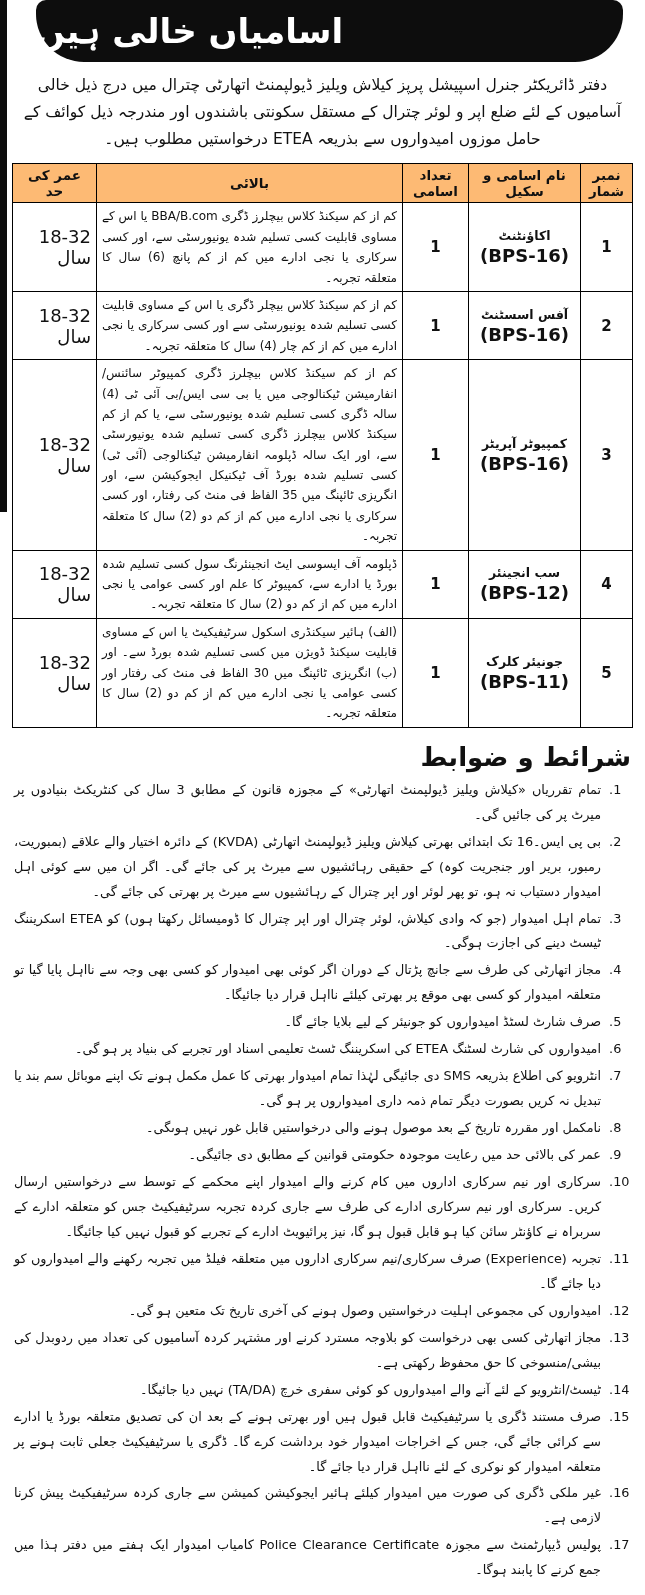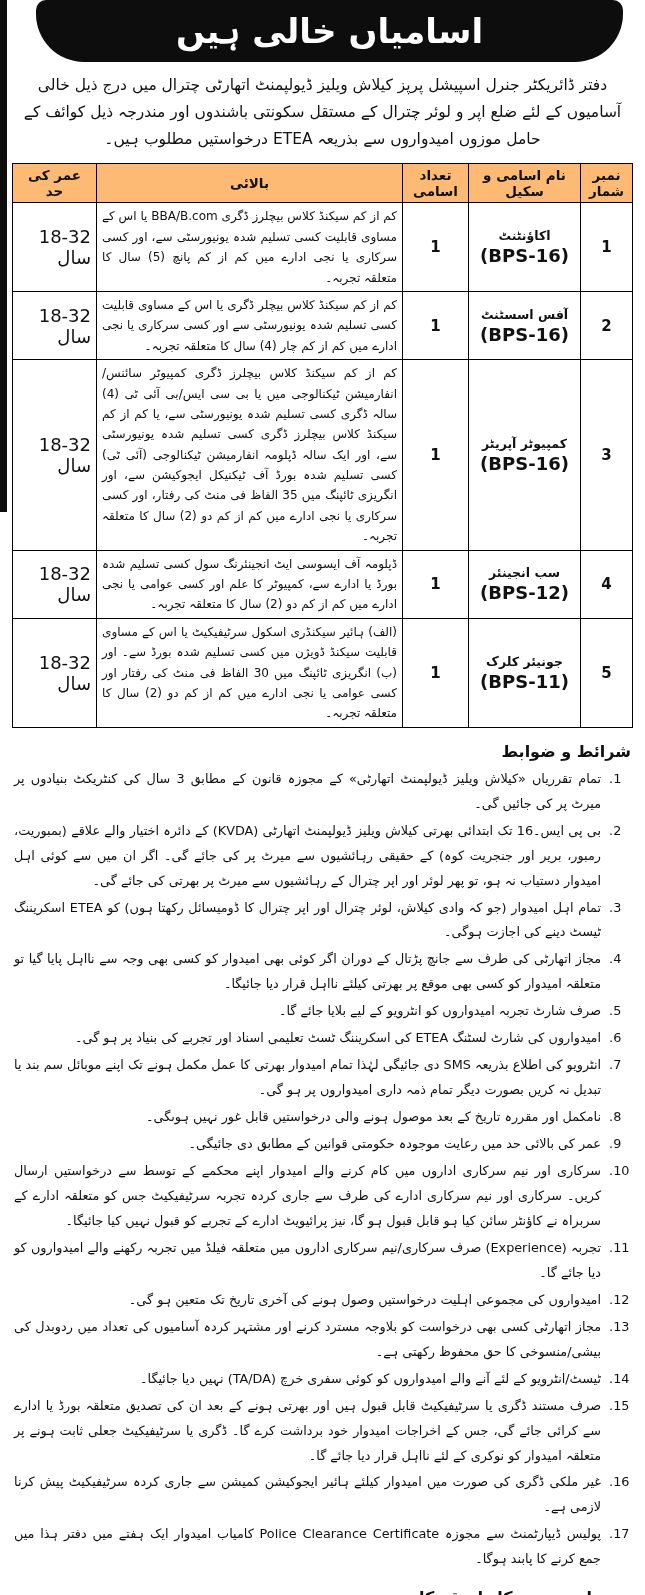--- a/index.html
+++ b/index.html
@@ -22,21 +22,20 @@
     background: #0d0d0d;
   }
   
   .banner {
     margin: 0 22px 6px 36px;
     background: #0d0d0d;
     border-radius: 10px 10px 48px 48px;
     height: 62px;
     display: flex;
     align-items: center;
-    justify-content: center;
   }
   .banner h1 {
     color: #fff;
     font-size: 34px;
     font-weight: bold;
     direction: rtl;
     letter-spacing: 1px;
   }
   .intro {
     direction: rtl;
@@ -69,21 +68,21 @@
   td.c-sno { width: 52px; text-align: center; font-size: 15px; font-weight: bold; font-family: "DejaVu Sans", sans-serif; }
   td.c-post { width: 112px; text-align: center; font-weight: bold; }
   td.c-post .scale { display: block; font-size: 18px; margin-top: 2px; }
   td.c-count { width: 66px; text-align: center; font-size: 15px; font-weight: bold; }
   td.c-elig { text-align: justify; line-height: 1.7; font-size: 12px; }
   td.c-age { width: 84px; text-align: right; font-size: 18px; direction: rtl; }
   
   .section-heading {
     direction: rtl;
     text-align: right;
-    font-size: 16px;
+    font-size: 26px;
     font-weight: bold;
     padding: 8px 14px 4px 22px;
   }
   ol.terms-list {
     direction: rtl;
     list-style-position: outside;
     padding: 2px 40px 6px 14px;
     font-size: 12.8px;
     line-height: 1.95;
   }
@@ -114,21 +113,21 @@
         <th>تعداد اسامی</th>
         <th>بالائی</th>
         <th>عمر کی حد</th>
       </tr>
     </thead>
     <tbody>
       <tr>
         <td class="c-sno">1</td>
         <td class="c-post"><span>اکاؤنٹنٹ</span><span class="scale">(BPS-16)</span></td>
         <td class="c-count">1</td>
-        <td class="c-elig">کم از کم سیکنڈ کلاس بیچلرز ڈگری BBA/B.com یا اس کے مساوی قابلیت کسی تسلیم شدہ یونیورسٹی سے، اور کسی سرکاری یا نجی ادارے میں کم از کم پانچ (5) سال کا متعلقہ تجربہ۔</td>
+        <td class="c-elig">کم از کم سیکنڈ کلاس بیچلرز ڈگری BBA/B.com یا اس کے مساوی قابلیت کسی تسلیم شدہ یونیورسٹی سے، اور کسی سرکاری یا نجی ادارے میں کم از کم پانچ (6) سال کا متعلقہ تجربہ۔</td>
         <td class="c-age">18-32 سال</td>
       </tr>
       <tr>
         <td class="c-sno">2</td>
         <td class="c-post"><span>آفس اسسٹنٹ</span><span class="scale">(BPS-16)</span></td>
         <td class="c-count">1</td>
         <td class="c-elig">کم از کم سیکنڈ کلاس بیچلر ڈگری یا اس کے مساوی قابلیت کسی تسلیم شدہ یونیورسٹی سے اور کسی سرکاری یا نجی ادارے میں کم از کم چار (4) سال کا متعلقہ تجربہ۔</td>
         <td class="c-age">18-32 سال</td>
       </tr>
       <tr>
@@ -155,21 +154,21 @@
     </tbody>
   </table>
 
   <section>
     <h2 class="section-heading">شرائط و ضوابط</h2>
     <ol class="terms-list">
       <li>تمام تقرریاں «کیلاش ویلیز ڈیولپمنٹ اتھارٹی» کے مجوزہ قانون کے مطابق 3 سال کی کنٹریکٹ بنیادوں پر میرٹ پر کی جائیں گی۔</li>
       <li>بی پی ایس۔16 تک ابتدائی بھرتی کیلاش ویلیز ڈیولپمنٹ اتھارٹی (KVDA) کے دائرہ اختیار والے علاقے (بمبوریت، رمبور، بریر اور جنجریت کوہ) کے حقیقی رہائشیوں سے میرٹ پر کی جائے گی۔ اگر ان میں سے کوئی اہل امیدوار دستیاب نہ ہو، تو پھر لوئر اور اپر چترال کے رہائشیوں سے میرٹ پر بھرتی کی جائے گی۔</li>
       <li>تمام اہل امیدوار (جو کہ وادی کیلاش، لوئر چترال اور اپر چترال کا ڈومیسائل رکھتا ہوں) کو ETEA اسکریننگ ٹیسٹ دینے کی اجازت ہوگی۔</li>
       <li>مجاز اتھارٹی کی طرف سے جانچ پڑتال کے دوران اگر کوئی بھی امیدوار کو کسی بھی وجہ سے نااہل پایا گیا تو متعلقہ امیدوار کو کسی بھی موقع پر بھرتی کیلئے نااہل قرار دیا جائیگا۔</li>
-      <li>صرف شارٹ تجربہ امیدواروں کو انٹرویو کے لیے بلایا جائے گا۔</li>
+      <li>صرف شارٹ لسٹڈ امیدواروں کو جونیئر کے لیے بلایا جائے گا۔</li>
       <li>امیدواروں کی شارٹ لسٹنگ ETEA کی اسکریننگ ٹسٹ تعلیمی اسناد اور تجربے کی بنیاد پر ہو گی۔</li>
       <li>انٹرویو کی اطلاع بذریعہ SMS دی جائیگی لہٰذا تمام امیدوار بھرتی کا عمل مکمل ہونے تک اپنے موبائل سم بند یا تبدیل نہ کریں بصورت دیگر تمام ذمہ داری امیدواروں پر ہو گی۔</li>
       <li>نامکمل اور مقررہ تاریخ کے بعد موصول ہونے والی درخواستیں قابل غور نہیں ہوںگی۔</li>
       <li>عمر کی بالائی حد میں رعایت موجودہ حکومتی قوانین کے مطابق دی جائیگی۔</li>
       <li>سرکاری اور نیم سرکاری اداروں میں کام کرنے والے امیدوار اپنے محکمے کے توسط سے درخواستیں ارسال کریں۔ سرکاری اور نیم سرکاری ادارے کی طرف سے جاری کردہ تجربہ سرٹیفیکیٹ جس کو متعلقہ ادارے کے سربراہ نے کاؤنٹر سائن کیا ہو قابل قبول ہو گا، نیز پرائیویٹ ادارے کے تجربے کو قبول نہیں کیا جائیگا۔</li>
       <li>تجربہ (Experience) صرف سرکاری/نیم سرکاری اداروں میں متعلقہ فیلڈ میں تجربہ رکھنے والے امیدواروں کو دیا جائے گا۔</li>
       <li>امیدواروں کی مجموعی اہلیت درخواستیں وصول ہونے کی آخری تاریخ تک متعین ہو گی۔</li>
       <li>مجاز اتھارٹی کسی بھی درخواست کو بلاوجہ مسترد کرنے اور مشتہر کردہ آسامیوں کی تعداد میں ردوبدل کی بیشی/منسوخی کا حق محفوظ رکھتی ہے۔</li>
       <li>ٹیسٹ/انٹرویو کے لئے آنے والے امیدواروں کو کوئی سفری خرچ (TA/DA) نہیں دیا جائیگا۔</li>
       <li>صرف مستند ڈگری یا سرٹیفیکیٹ قابل قبول ہیں اور بھرتی ہونے کے بعد ان کی تصدیق متعلقہ بورڈ یا ادارے سے کرائی جائے گی، جس کے اخراجات امیدوار خود برداشت کرے گا۔ ڈگری یا سرٹیفیکیٹ جعلی ثابت ہونے پر متعلقہ امیدوار کو نوکری کے لئے نااہل قرار دیا جائے گا۔</li>

